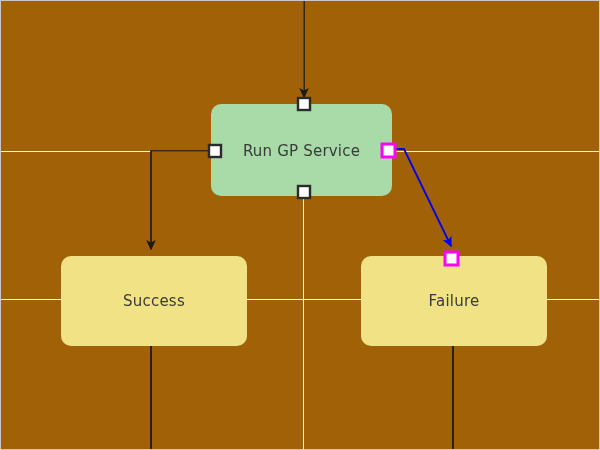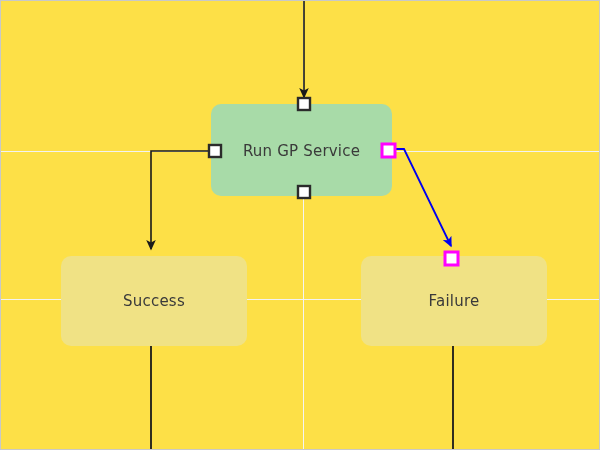--- a/index.html
+++ b/index.html
@@ -6,21 +6,21 @@
   html, body {
     margin: 0;
     padding: 0;
     background: #ffffff;
     font-family: "DejaVu Sans", sans-serif;
   }
   #canvas-root {
     position: relative;
     width: 600px;
     height: 450px;
-    background: #fde047;
+    background: #a16207;
     box-sizing: border-box;
     border: 1px solid #c8c8c8;
     overflow: hidden;
   }
   #diagram-svg {
     position: absolute;
     left: 0;
     top: 0;
     width: 600px;
     height: 450px;

